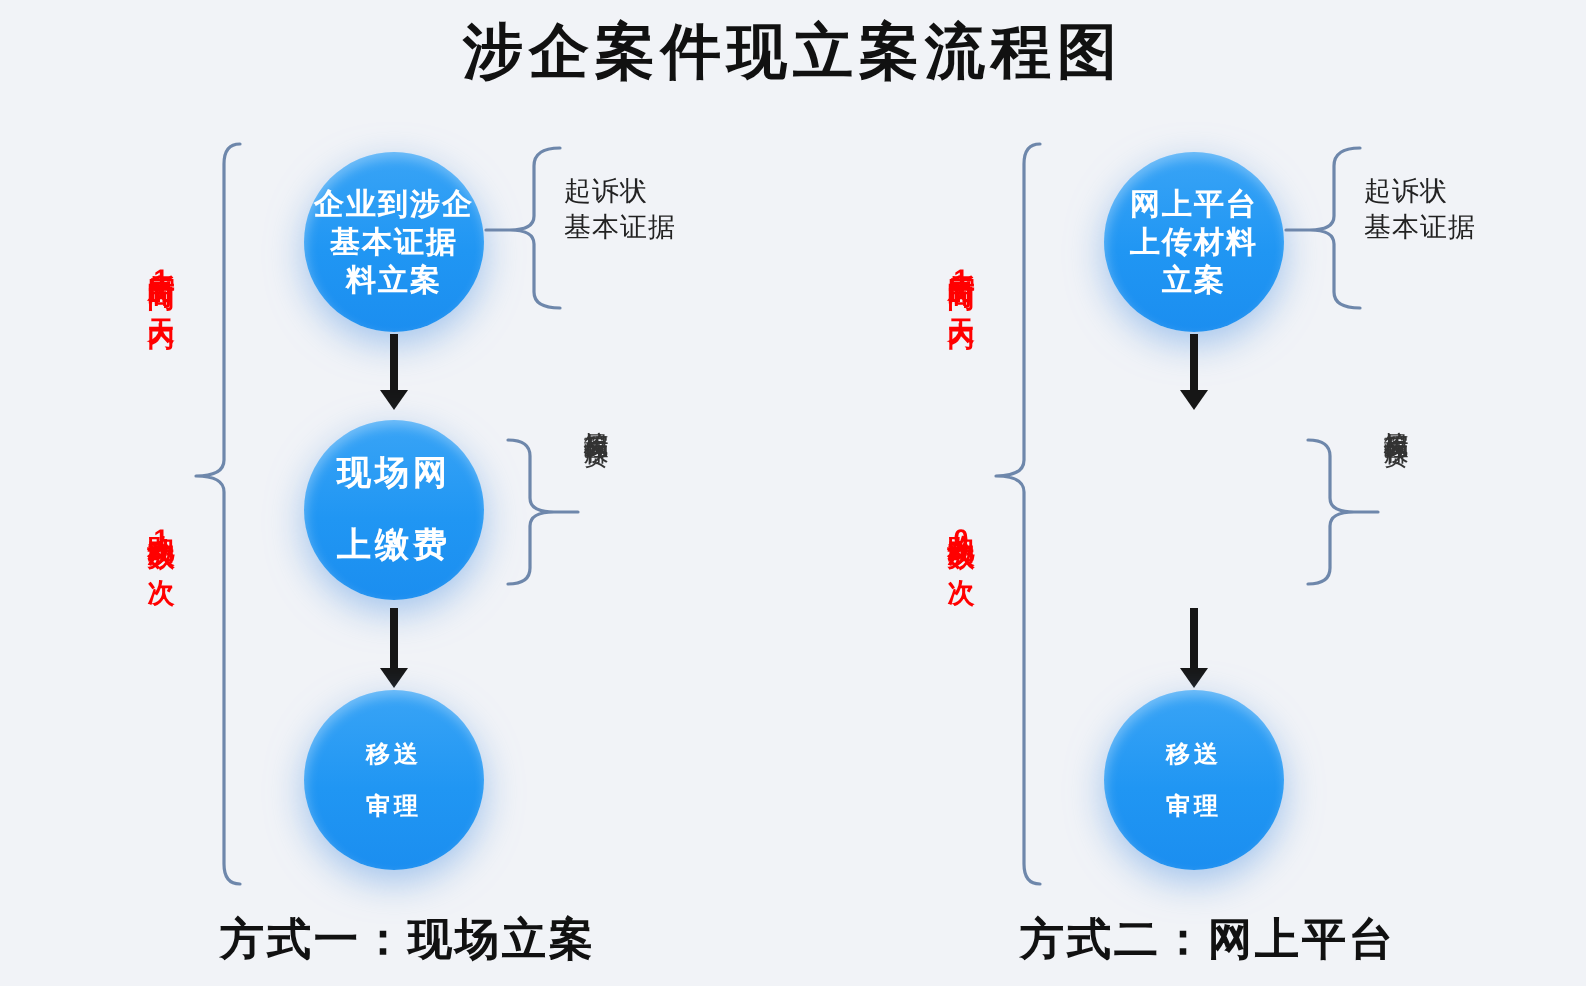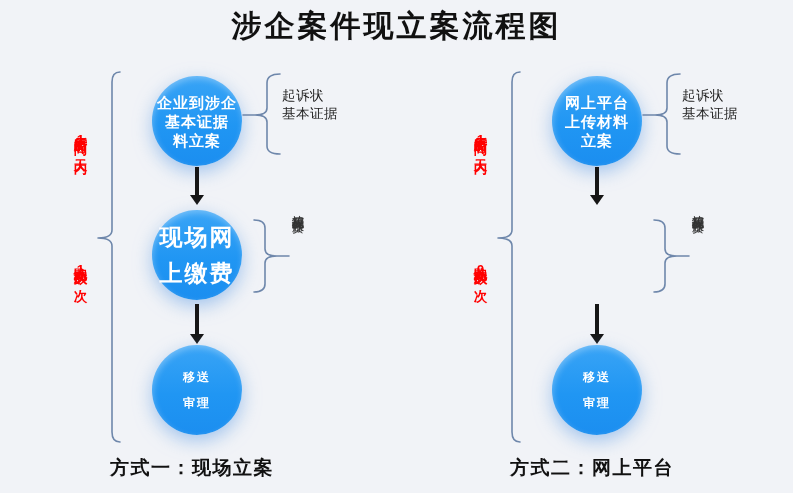--- a/index.html
+++ b/index.html
@@ -43,21 +43,21 @@
   
   .circle {
     position:absolute; left:152px; width:90px; height:90px;
     border-radius:50%;
     background:linear-gradient(180deg,#39a4f6 0%,#2096f3 55%,#1b8ef0 100%);
     box-shadow:0 6px 18px rgba(110,165,230,.6), inset 1px 3px 6px rgba(255,255,255,.30);
     display:flex; flex-direction:column; align-items:center; justify-content:center;
     color:#fff; font-weight:bold; text-align:right;
   }
   .circle.step1 { top:76px;  font-size:15px; line-height:19px; letter-spacing:1px; }
-  .circle.step2 { top:210px; font-size:23px; line-height:24px; letter-spacing:2px;gap:12px; }
+  .circle.step2 { top:210px; font-size:17px; line-height:24px; letter-spacing:2px;gap:12px; }
   .circle.step3 { top:345px; font-size:12px; line-height:26px; letter-spacing:2px; }
 
   
   .attach-list {
     position:absolute; left:282px; top:87px;
     display:flex; flex-direction:column; gap:0;
     font-size:13.5px; color:#222; letter-spacing:.5px;
   }
 
   
@@ -69,21 +69,21 @@
 
   
   .arrow { position:absolute; left:190px; width:14px; display:flex; flex-direction:column; align-items:center; }
   .arrow .shaft { width:4px; background:#161616; }
   .arrow .head  { width:0; height:0; border-left:7px solid transparent; border-right:7px solid transparent; border-top:10px solid #161616; }
   .arrow.a1 { top:167px; } .arrow.a1 .shaft { height:28px; }
   .arrow.a2 { top:304px; } .arrow.a2 .shaft { height:30px; }
 
   .caption {
     position:absolute; left:110px; top:455px;
-    font-size:19px; font-weight:bold; color:#111; letter-spacing:1.5px;
+    font-size:22px; font-weight:bold; color:#111; letter-spacing:1.5px;
     white-space:nowrap;
   }
 </style>
 </head>
 <body>
 
 <div class="stage">
 
   <div class="title">涉企案件现立案流程图</div>
 

